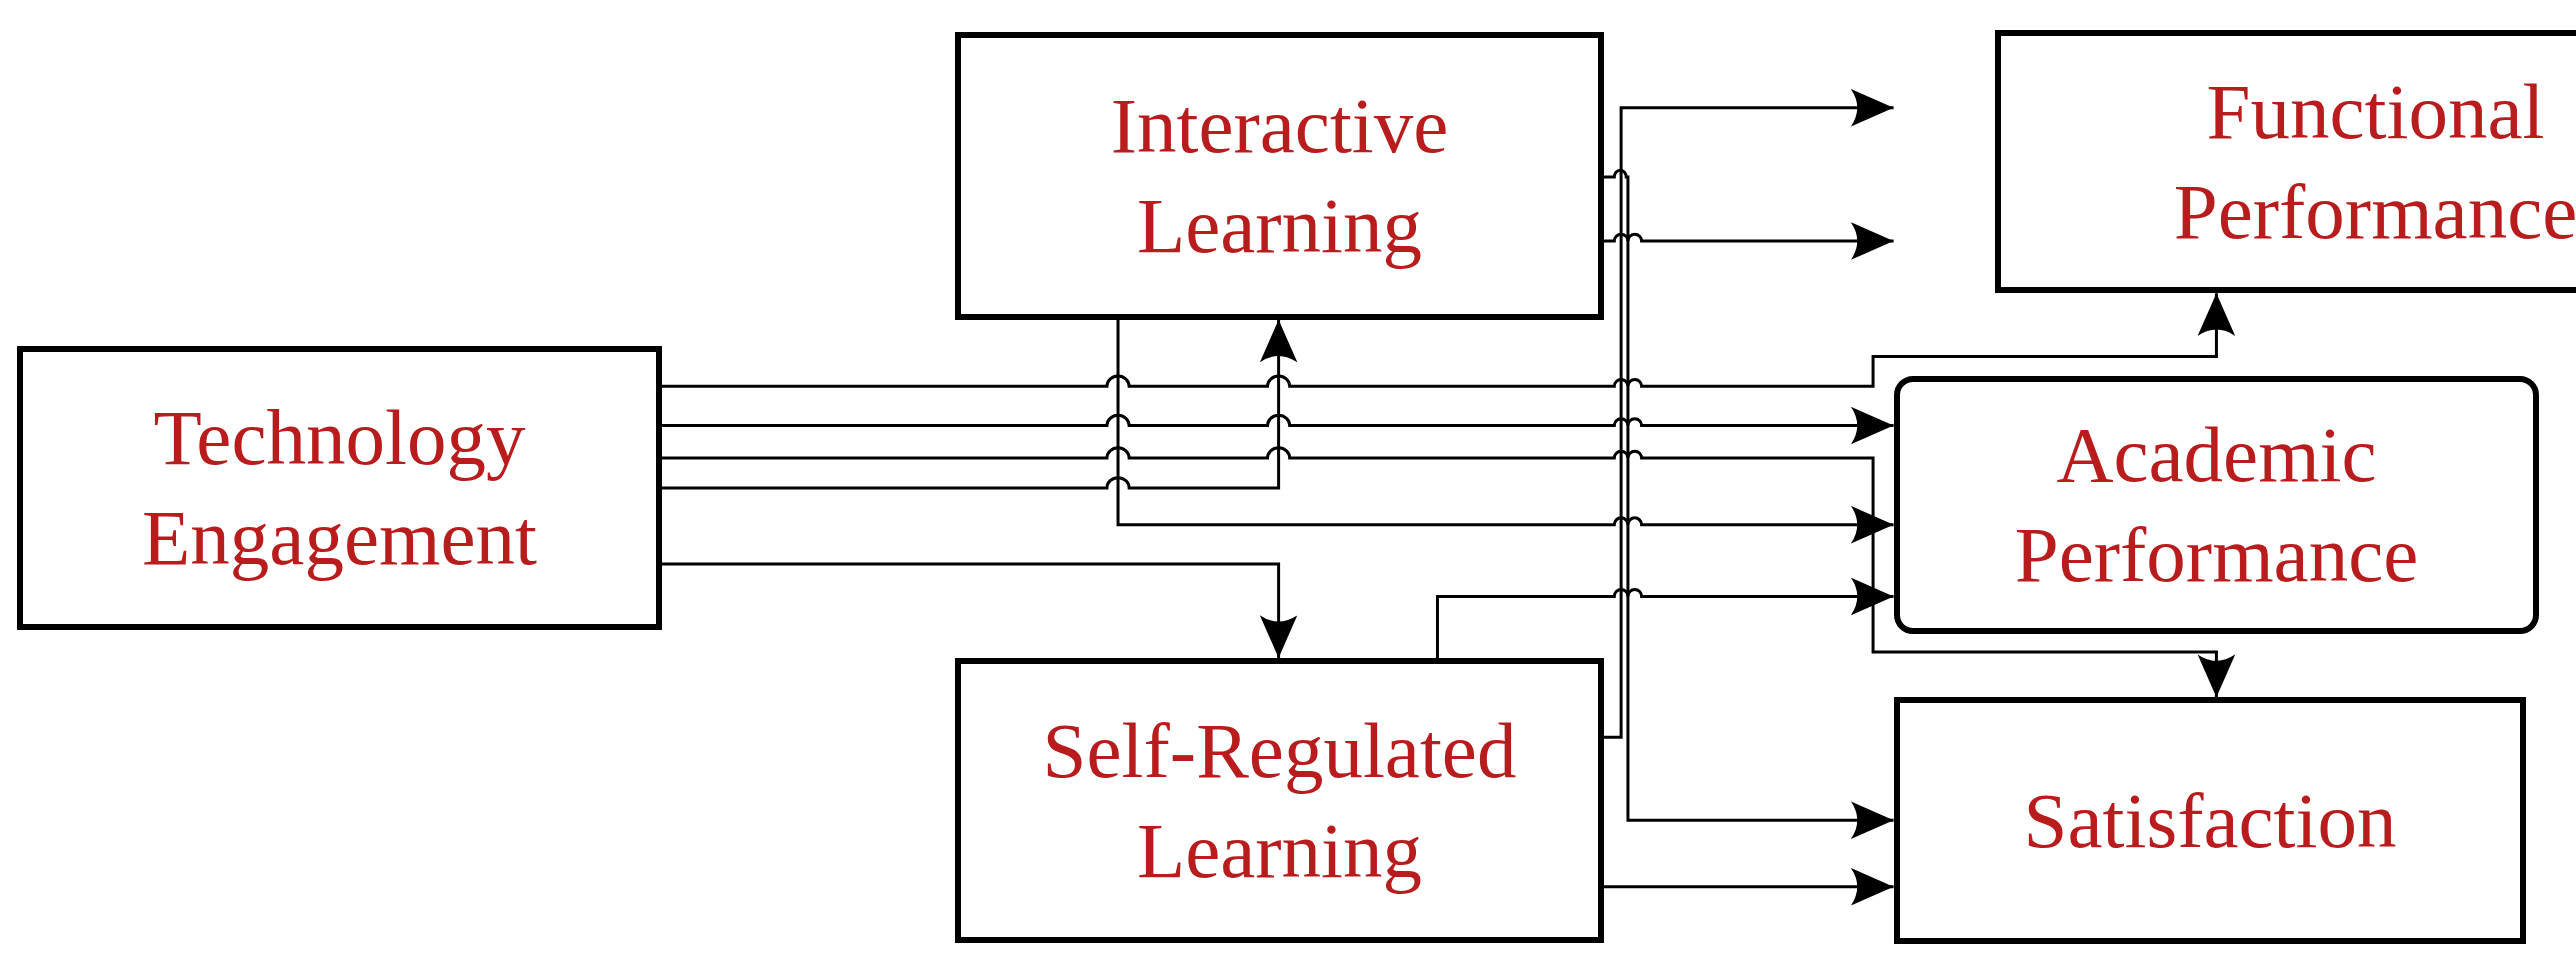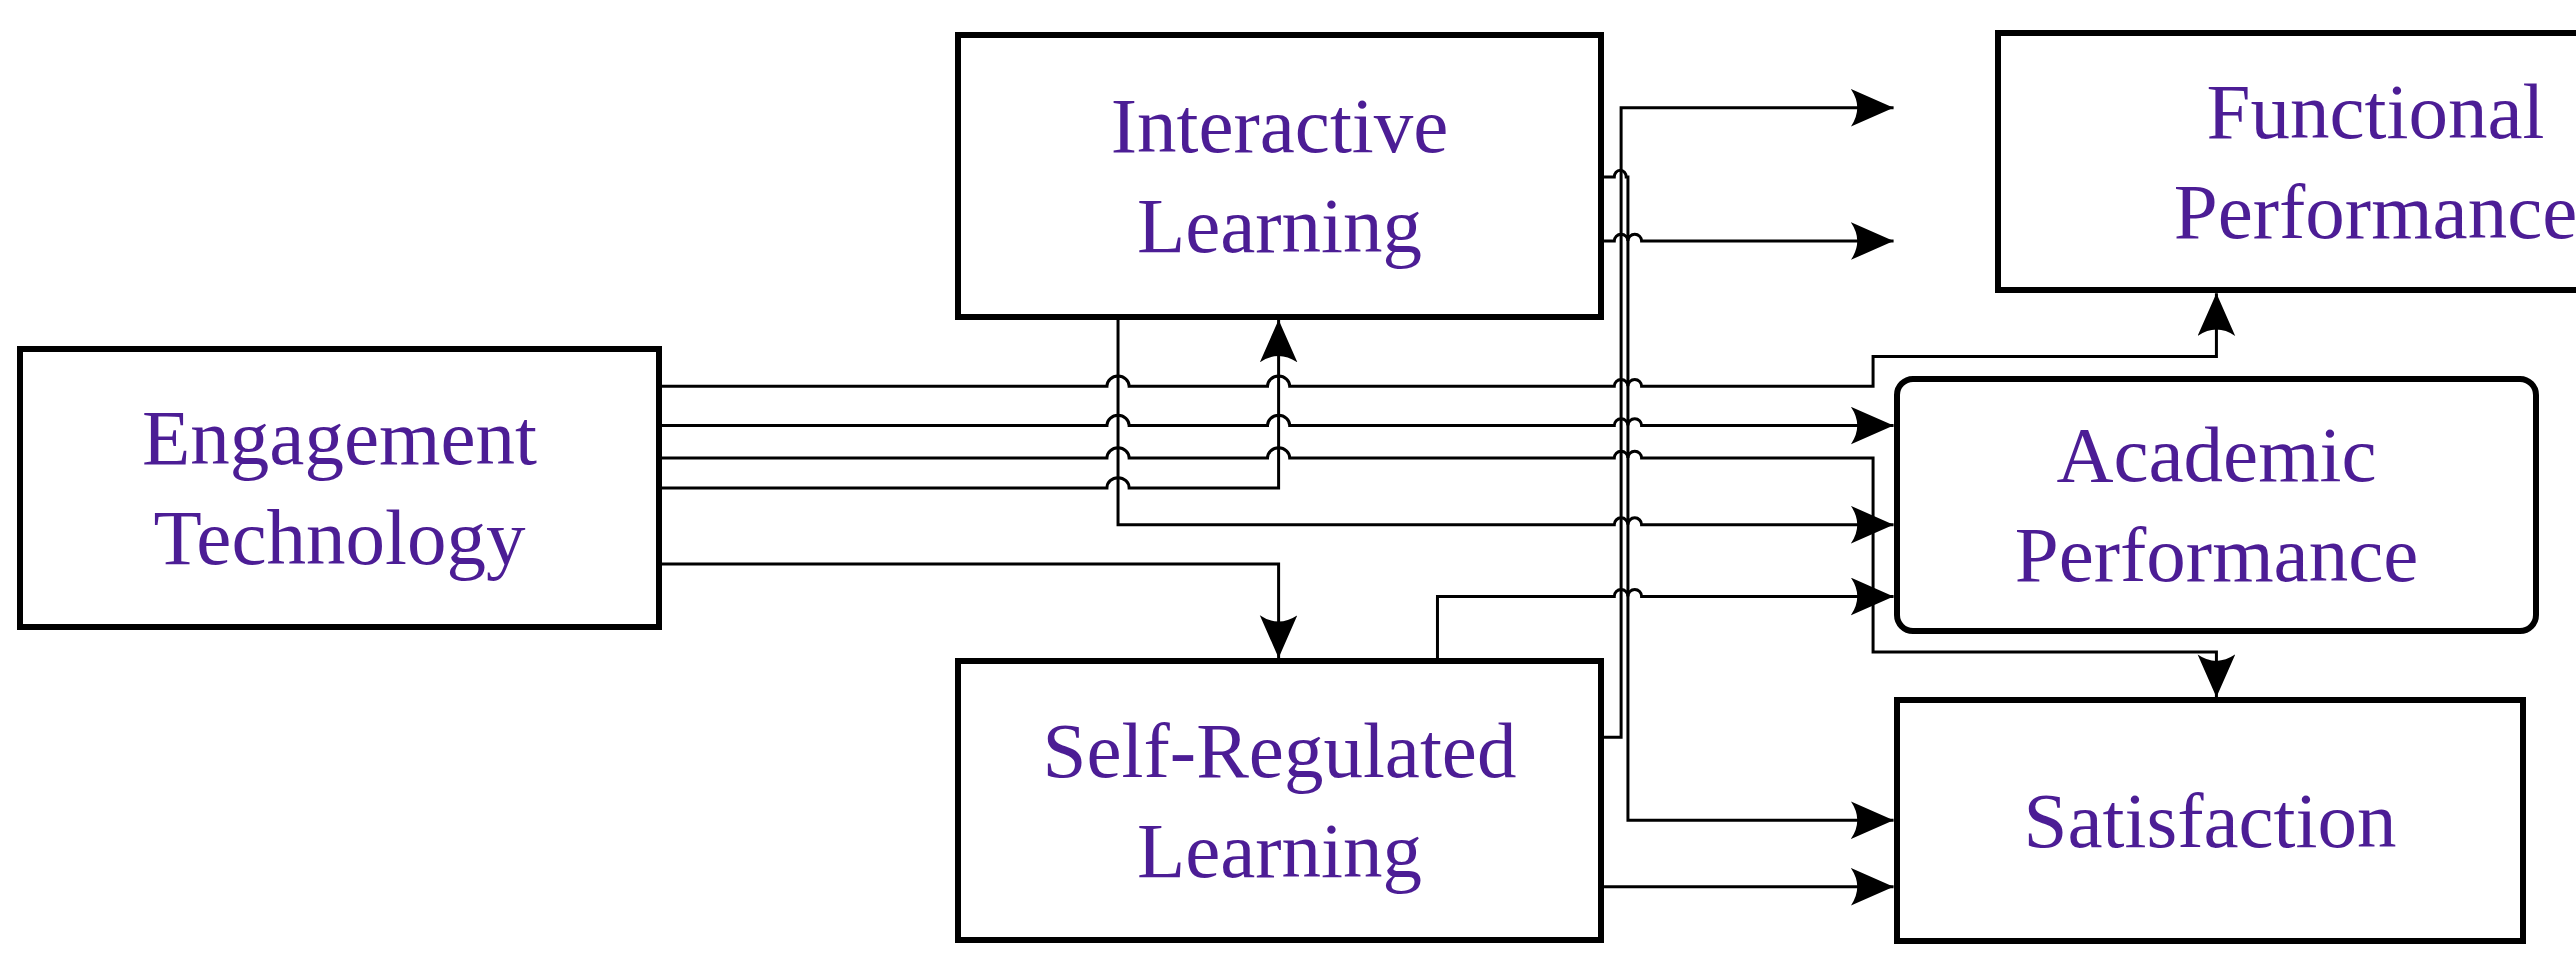--- a/index.html
+++ b/index.html
@@ -27,21 +27,21 @@
   .node {
     position:absolute;
     box-sizing:border-box;
     background:#ffffff;
     border:6.8px solid #000000;
     display:flex;
     flex-direction:column;
     align-items:center;
     justify-content:center;
     text-align:center;
-    color:#4c1d95;
+    color:#b91c1c;
     font-size:79px;
     line-height:1.26;
     z-index:2;
     white-space:nowrap;
   }
   #node-te  { left:17px;   top:346px; width:645px; height:284px; }
   #node-il  { left:955px; top:32px;  width:649px; height:288px; }
   #node-srl { left:955px; top:658px; width:649px; height:285px; }
   #node-fp  { left:1995px; top:30px;  width:761px; height:263px; }
   #node-ap  { left:1894px; top:376px; width:645px; height:258px;border-radius:19px; }
@@ -78,22 +78,22 @@
     <path class="edge" d="M 1878 207 H 1890 A 7 8 0 0 1 1904 207 H 1906 V 960 H 2217" marker-end="url(#ah)"></path>
 
     <path class="edge" d="M 1878 863 H 1898 V 126 H 2217" marker-end="url(#ah)"></path>
 
     <path class="edge" d="M 1683 770 V 698 H 1890 A 8 8 0 0 1 1906 698 A 8 8 0 0 1 1922 698 H 2217" marker-end="url(#ah)"></path>
 
     <path class="edge" d="M 1878 1038 H 2217" marker-end="url(#ah)"></path>
   </svg>
 
   <div class="node" id="node-te">
+    <span class="node-line">Technology</span>
     <span class="node-line">Engagement</span>
-    <span class="node-line">Technology</span>
   </div>
 
   <div class="node" id="node-il">
     <span class="node-line">Interactive</span>
     <span class="node-line">Learning</span>
   </div>
 
   <div class="node" id="node-srl">
     <span class="node-line">Self-Regulated</span>
     <span class="node-line">Learning</span>

